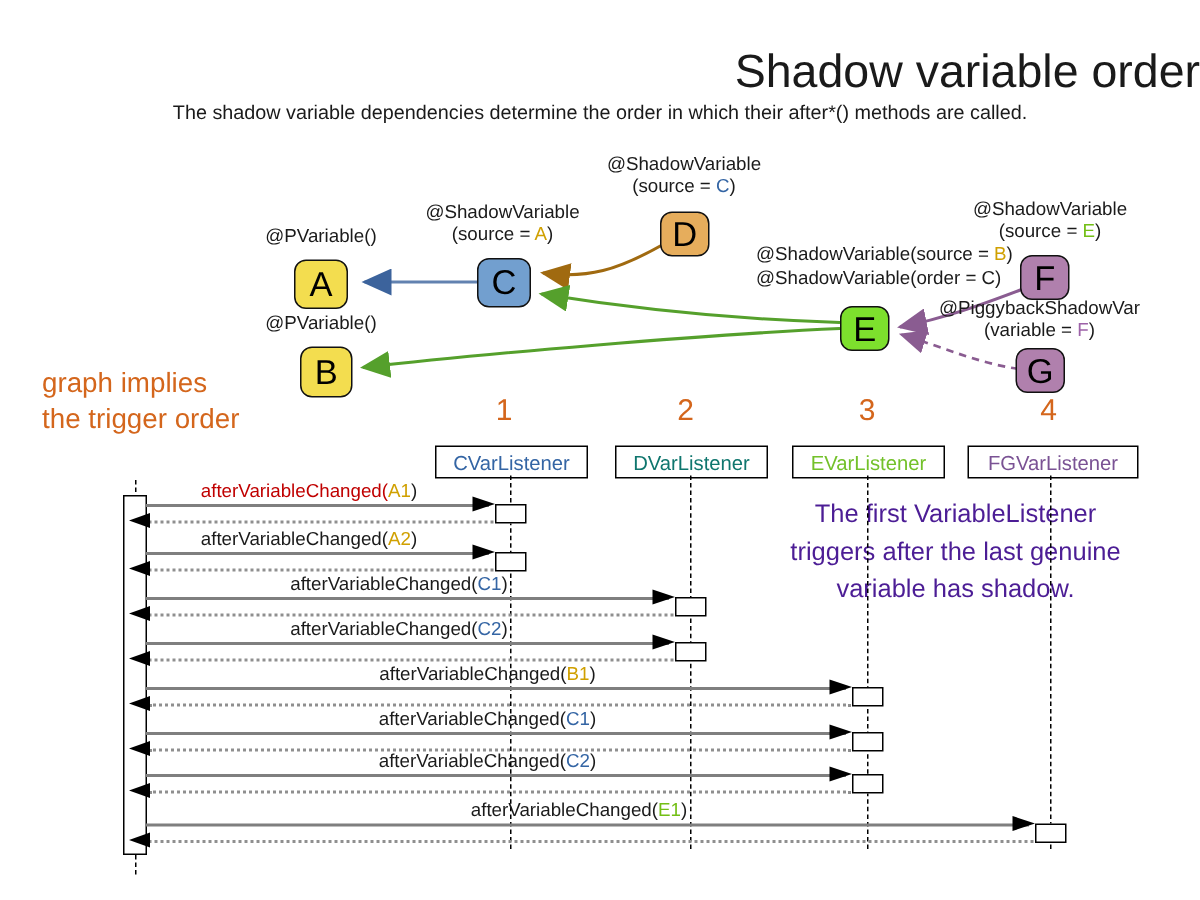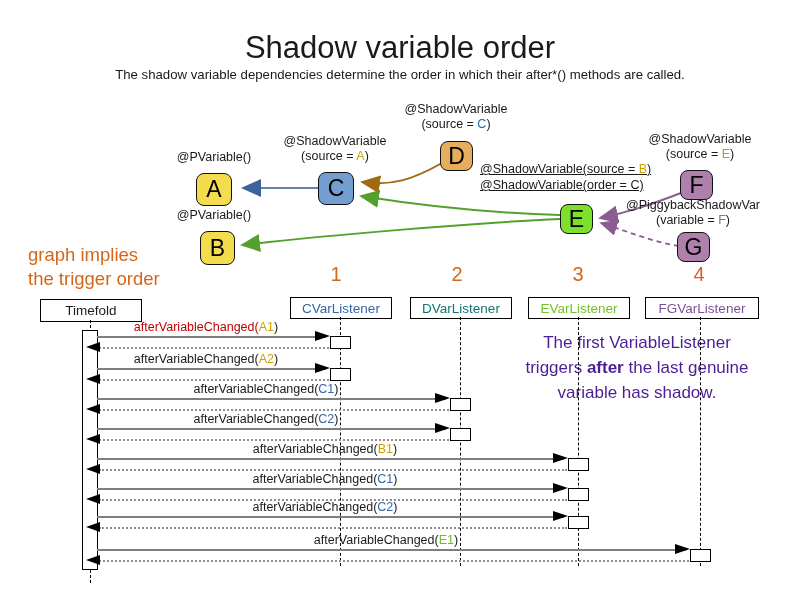--- a/index.html
+++ b/index.html
@@ -1,20 +1,20 @@
 <!DOCTYPE html>
 <html><head>
 <meta charset="utf-8">
 <style>
   html,body{margin:0;padding:0;background:#fff;}
   .page{position:relative;width:800px;height:600px;background:#fff;overflow:hidden;
         font-family:"Liberation Sans",sans-serif;color:#1a1a1a;}
   .abs{position:absolute;}
   .ctr{text-align:center;}
-  .title{left:0;top:30px;width:800px;font-size:31px;letter-spacing:0;}
+  .title{left:0;top:30px;width:800px;font-size:31px;letter-spacing:0;text-align:right;}
   .subtitle{left:0;top:67px;width:800px;font-size:13.2px;}
   .ann{font-size:12.5px;line-height:15px;white-space:nowrap;}
   
   .node{position:absolute;display:flex;align-items:center;justify-content:center;
         border:1.6px solid #111;border-radius:8px;font-size:23px;color:#000;}
   .n-yellow{background:#f3dd4f;}
   .n-blue{background:#729fcf;}
   .n-orange{background:#e6ad5c;}
   .n-green{background:#7de02d;}
   .n-purple{background:#b080ad;}
@@ -39,21 +39,21 @@
              height:0;border-top:2.6px solid #7f7f7f;}
   .msg .head{position:absolute;left:calc(var(--tx) - 25px);top:calc(var(--y) - 7px);width:0;height:0;
              border-left:15px solid #000;border-top:5.5px solid transparent;border-bottom:5.5px solid transparent;}
   .msg .act{position:absolute;left:calc(var(--tx) - 10px);top:calc(var(--y) - 2px);
             width:19px;height:11px;background:#fff;border:1.3px solid #000;}
   .msg .ret{position:absolute;left:99px;top:calc(var(--y) + 9px);width:calc(var(--tx) - 110px);
             height:0;border-top:2px dotted #8f8f8f;}
   .msg .rhead{position:absolute;left:86px;top:calc(var(--y) + 3.5px);width:0;height:0;
               border-right:14px solid #000;border-top:5.5px solid transparent;border-bottom:5.5px solid transparent;}
   .hl{color:#c00000;}
-  .b{font-weight:bold;}
+  .b{font-weight:normal;}
   svg{position:absolute;left:0;top:0;z-index:0;}
 </style>
 </head>
 <body>
 
 <div class="page">
 
   <svg width="800" height="600" aria-hidden="true">
     <defs>
       <marker id="mblue" markerWidth="11" markerHeight="9" refX="9" refY="4.5" orient="auto">
@@ -86,21 +86,21 @@
   <div class="abs ann ctr" style="left:265px;top:134px;width:140px;">
     <span>@ShadowVariable</span><br>
     <span>(source = </span><span class="v-yellow">A</span><span>)</span>
   </div>
 
   <div class="abs ann ctr" style="left:386px;top:102px;width:140px;">
     <span>@ShadowVariable</span><br>
     <span>(source = </span><span class="v-blue">C</span><span>)</span>
   </div>
 
-  <div class="abs ann" style="left:480px;top:161px;line-height:16px;text-decoration:underline;">
+  <div class="abs ann" style="left:504px;top:161px;line-height:16px;">
     <span>@ShadowVariable(source = </span><span class="v-yellow">B</span><span>)</span><br>
     <span>@ShadowVariable(order = C)</span>
   </div>
 
   <div class="abs ann ctr" style="left:630px;top:132px;width:140px;">
     <span>@ShadowVariable</span><br>
     <span>(source = </span><span class="v-green">E</span><span>)</span>
   </div>
 
   <div class="abs ann ctr" style="left:613px;top:198px;width:160px;">
@@ -146,23 +146,20 @@
   <div class="num" style="left:437px;">2</div>
   <div class="num" style="left:558px;">3</div>
   <div class="num" style="left:679px;">4</div>
 
   <div class="lifeline" style="left:90px;top:320px;height:263px;"></div>
   <div class="lifeline" style="left:340px;top:317px;height:249px;"></div>
   <div class="lifeline" style="left:460px;top:317px;height:249px;"></div>
   <div class="lifeline" style="left:578px;top:317px;height:249px;"></div>
   <div class="lifeline" style="left:700px;top:317px;height:249px;"></div>
 
-  <div class="hdr-box" style="left:40px;top:299px;width:100px;height:21px;">
-      <span>Timefold</span>
-    </div>
   <div class="hdr-box" style="left:290px;width:100px;color:#3465a4;">
       <span>CVarListener</span>
     </div>
   <div class="hdr-box" style="left:410px;width:100px;color:#0f766e;">
       <span>DVarListener</span>
     </div>
   <div class="hdr-box" style="left:528px;width:100px;color:#73c12a;">
       <span>EVarListener</span>
     </div>
   <div class="hdr-box" style="left:645px;width:112px;color:#7a5294;">

